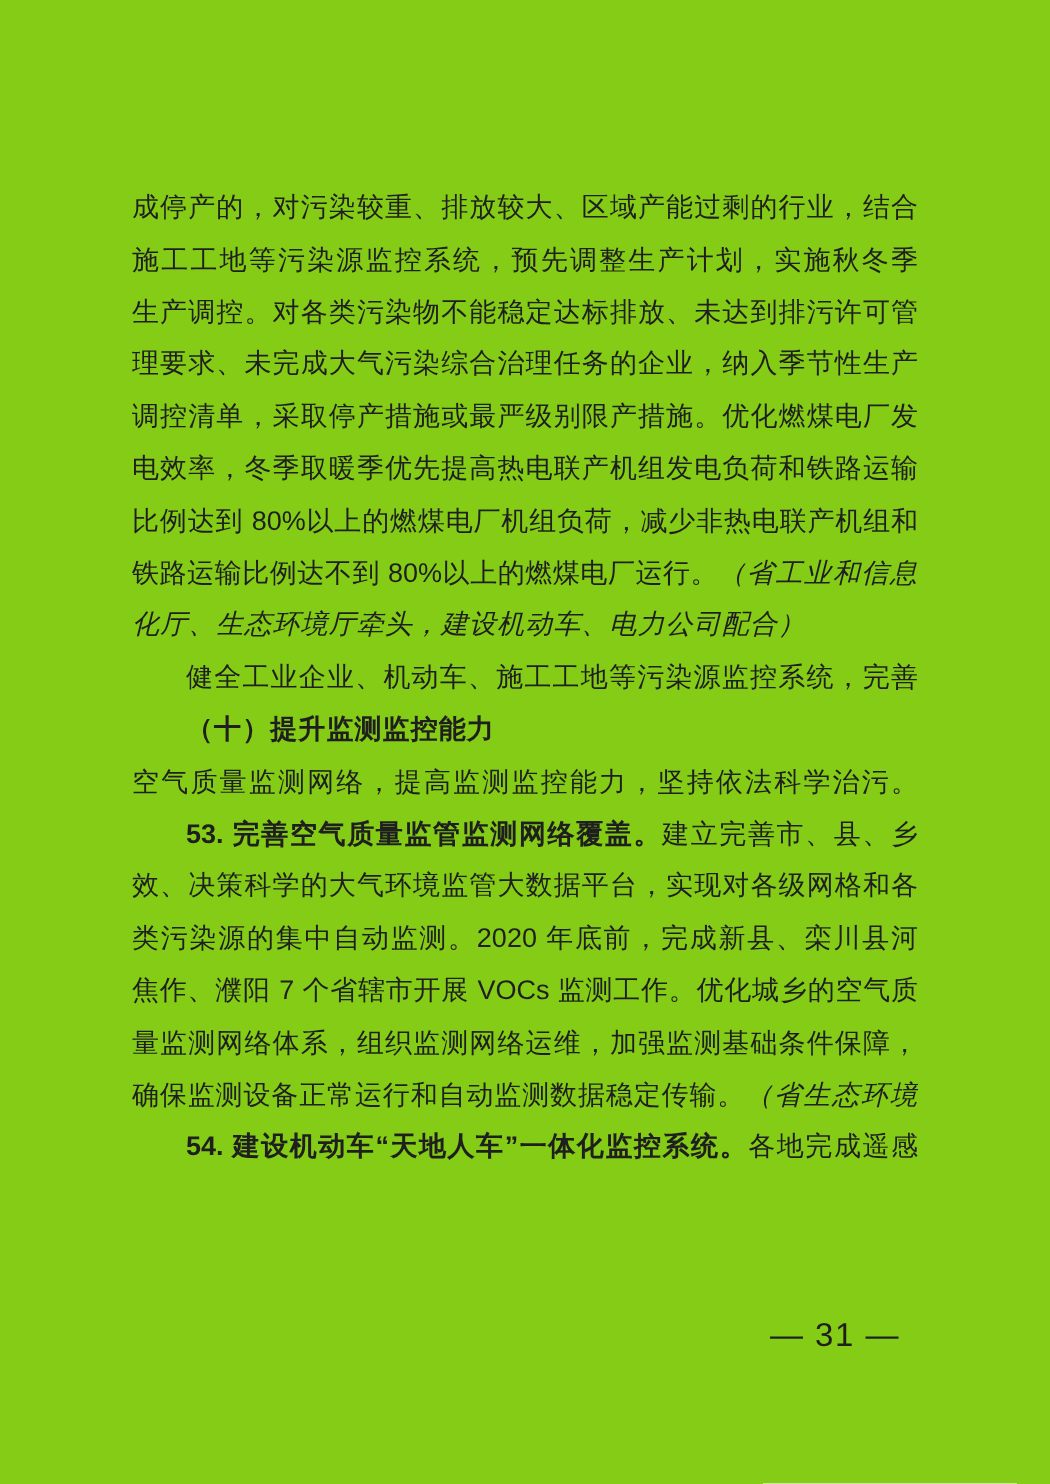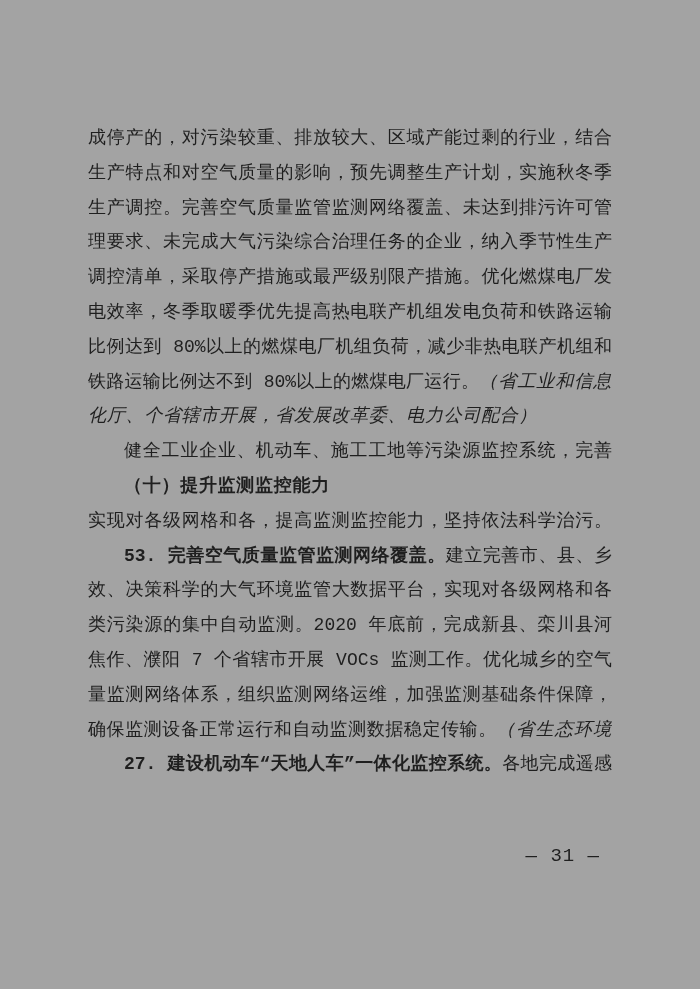--- a/index.html
+++ b/index.html
@@ -4,22 +4,22 @@
 <style>
   html, body {
     margin: 0;
     padding: 0;
     background: #ffffff;
   }
   .page {
     position: relative;
     width: 700px;
     height: 989px;
-    background: #a3a3a3;
-    font-family: Liberation Mono, monospace;
+    background: #84cc16;
+    font-family: Liberation Sans, sans-serif;
     color: #1f1f1f;
     overflow: hidden;
   }
   .textblock {
     position: absolute;
     left: 88px;
     top: 121px;
     width: 524px;
   }
   .line {
@@ -36,47 +36,47 @@
   }
   .line.ind {
     text-indent: 2em;
   }
   .seg-body { font-weight: normal; font-style: normal; }
   .seg-b    { font-weight: bold;   font-style: normal; margin-top: 36px; }
   .seg-kai  { font-weight: normal; font-style: italic; letter-spacing: 0.04em; margin-top: 35px; }
   .seg-heading { font-weight: bold; font-style: normal; letter-spacing: 0.04em; }
   .pagenum {
     position: absolute;
-    top: 845px;
+    top: 879px;
     right: 100px;
-    font-size: 19px;
+    font-size: 22px;
     line-height: 22px;
     letter-spacing: 1px;
     color: #1f1f1f;
   }
 </style>
 </head>
 <body>
 
 <div class="page">
   <div class="textblock" id="textblock">
       <div class="line j"><span class="seg-body">成停产的，对污染较重、排放较大、区域产能过剩的行业，结合</span></div>
-      <div class="line j"><span class="seg-body">生产特点和对空气质量的影响，预先调整生产计划，实施秋冬季</span></div>
-      <div class="line j"><span class="seg-body">生产调控。完善空气质量监管监测网络覆盖、未达到排污许可管</span></div>
+      <div class="line j"><span class="seg-body">施工工地等污染源监控系统，预先调整生产计划，实施秋冬季</span></div>
+      <div class="line j"><span class="seg-body">生产调控。对各类污染物不能稳定达标排放、未达到排污许可管</span></div>
       <div class="line j"><span class="seg-body">理要求、未完成大气污染综合治理任务的企业，纳入季节性生产</span></div>
       <div class="line j"><span class="seg-body">调控清单，采取停产措施或最严级别限产措施。优化燃煤电厂发</span></div>
       <div class="line j"><span class="seg-body">电效率，冬季取暖季优先提高热电联产机组发电负荷和铁路运输</span></div>
       <div class="line j"><span class="seg-body">比例达到 80%以上的燃煤电厂机组负荷，减少非热电联产机组和</span></div>
       <div class="line j"><span class="seg-body">铁路运输比例达不到 80%以上的燃煤电厂运行。</span><span class="seg-kai">（省工业和信息</span></div>
-      <div class="line"><span class="seg-kai">化厅、个省辖市开展，省发展改革委、电力公司配合）</span></div>
+      <div class="line"><span class="seg-kai">化厅、生态环境厅牵头，建设机动车、电力公司配合）</span></div>
       <div class="line j ind"><span class="seg-body">健全工业企业、机动车、施工工地等污染源监控系统，完善</span></div>
       <div class="line ind"><span class="seg-heading">（十）提升监测监控能力</span></div>
-      <div class="line j"><span class="seg-body">实现对各级网格和各，提高监测监控能力，坚持依法科学治污。</span></div>
+      <div class="line j"><span class="seg-body">空气质量监测网络，提高监测监控能力，坚持依法科学治污。</span></div>
       <div class="line j ind"><span class="seg-b">53. 完善空气质量监管监测网络覆盖。</span><span class="seg-body">建立完善市、县、乡</span></div>
       <div class="line j"><span class="seg-body">效、决策科学的大气环境监管大数据平台，实现对各级网格和各</span></div>
       <div class="line j"><span class="seg-body">类污染源的集中自动监测。2020 年底前，完成新县、栾川县河</span></div>
       <div class="line j"><span class="seg-body">焦作、濮阳 7 个省辖市开展 VOCs 监测工作。优化城乡的空气质</span></div>
       <div class="line j"><span class="seg-body">量监测网络体系，组织监测网络运维，加强监测基础条件保障，</span></div>
       <div class="line j"><span class="seg-body">确保监测设备正常运行和自动监测数据稳定传输。</span><span class="seg-kai">（省生态环境</span></div>
-      <div class="line j ind"><span class="seg-b">27. 建设机动车“天地人车”一体化监控系统。</span><span class="seg-body">各地完成遥感</span></div>
+      <div class="line j ind"><span class="seg-b">54. 建设机动车“天地人车”一体化监控系统。</span><span class="seg-body">各地完成遥感</span></div>
     </div>
   <div class="pagenum">— 31 —</div>
 </div>
 
 </body></html>

